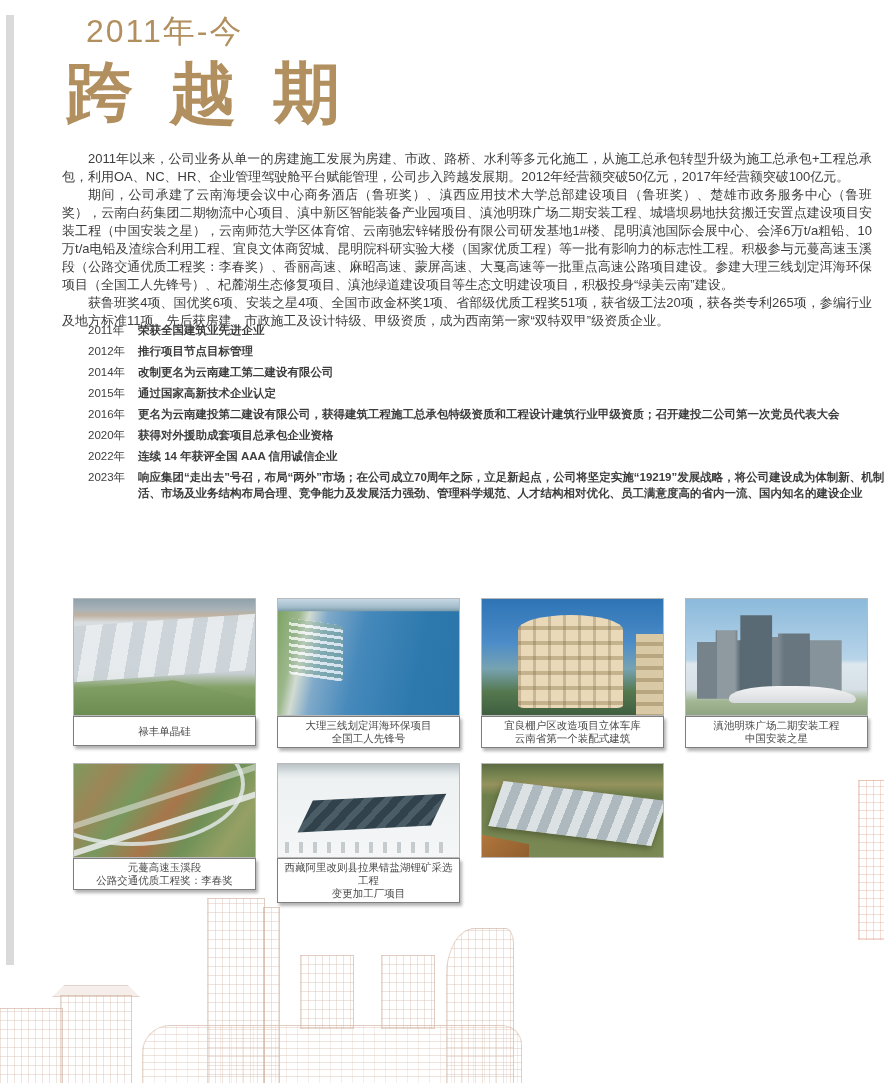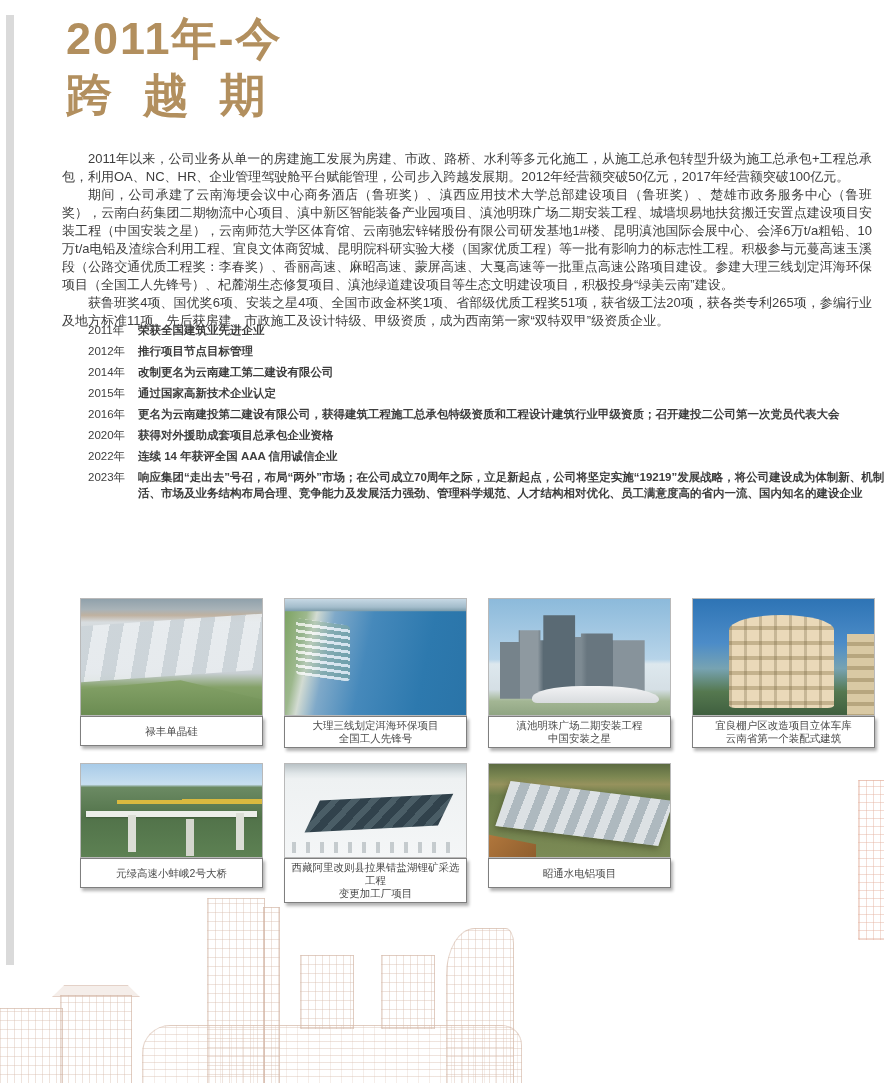--- a/index.html
+++ b/index.html
@@ -5,36 +5,36 @@
   html,body{margin:0;padding:0;background:#ffffff;}
   body{width:884px;height:1083px;position:relative;overflow:hidden;
        font-family:"Liberation Sans","DejaVu Sans",sans-serif;}
   .page{position:absolute;inset:0;background:#fff;}
 
   
   .side-bar{position:absolute;left:6px;top:15px;width:8px;height:950px;background:#dadada;}
 
   
   .title-block{position:absolute;left:66px;top:14px;color:#b28f5e;}
-  .era-range{font-size:45px;font-weight:bold;letter-spacing:2px;line-height:1.12;}
-  .era-name{font-size:46px;font-weight:bold;letter-spacing:9px;line-height:1.1;margin-top:6px;}
+  .era-range{font-size:32px;font-weight:normal;letter-spacing:2px;line-height:1.12;margin-left:20px;}
+  .era-name{font-size:67px;font-weight:bold;letter-spacing:9px;line-height:1.1;margin-top:6px;}
 
   
   .intro{position:absolute;left:62px;top:150px;width:810px;font-size:13px;line-height:18px;
          color:#3d3d3d;text-align:justify;}
   .intro p{margin:0;text-indent:2em;}
 
   
   .timeline{position:absolute;left:88px;top:322px;width:802px;font-size:11.5px;color:#3d3d3d;}
   .tl-row{display:flex;margin-bottom:5px;line-height:16px;}
   .tl-year{flex:none;width:50px;}
   .tl-text{flex:1;font-weight:bold;}
 
   
-  .gallery{position:absolute;left:80px;top:598px;width:795px;height:330px;}
+  .gallery{position:absolute;left:73px;top:598px;width:795px;height:330px;}
   .g-row{position:absolute;left:0;display:grid;grid-template-columns:repeat(4,183px);column-gap:21px;}
   .g-row1{top:0;}
   .g-row2{top:165px;}
   figure.cell{margin:0;width:183px;}
   .photo{width:183px;height:118px;position:relative;overflow:hidden;border:1px solid #b9b9b9;box-sizing:border-box;}
   .g-row2 .photo{height:95px;}
   .photo::before,.photo::after{content:"";position:absolute;}
   .cap{border:1px solid #7f7f7f;background:#fff;box-shadow:2px 3px 3px rgba(0,0,0,0.30);
        min-height:30px;box-sizing:border-box;display:flex;flex-direction:column;justify-content:center;
        align-items:center;font-size:10.5px;line-height:13px;color:#4a4a4a;padding:2px 4px;text-align:center;}
@@ -180,56 +180,52 @@
         </figcaption>
       </figure>
       <figure class="cell">
         <div class="photo p2"></div>
         <figcaption class="cap">
           <div class="cap-line">大理三线划定洱海环保项目</div>
           <div class="cap-line">全国工人先锋号</div>
         </figcaption>
       </figure>
       <figure class="cell">
+        <div class="photo p4"></div>
+        <figcaption class="cap">
+          <div class="cap-line">宜良棚户区改造项目立体车库</div>
+          <div class="cap-line">云南省第一个装配式建筑</div>
+        </figcaption>
+      </figure>
+      <figure class="cell">
         <div class="photo p3"></div>
         <figcaption class="cap">
           <div class="cap-line">滇池明珠广场二期安装工程</div>
           <div class="cap-line">中国安装之星</div>
         </figcaption>
       </figure>
-      <figure class="cell">
-        <div class="photo p4"></div>
-        <figcaption class="cap">
-          <div class="cap-line">宜良棚户区改造项目立体车库</div>
-          <div class="cap-line">云南省第一个装配式建筑</div>
-        </figcaption>
-      </figure>
     </div>
 
     <div class="g-row g-row2">
       <figure class="cell">
-        <div class="photo p6"></div>
-        <figcaption class="cap">
-          <div class="cap-line">元绿高速小蚌峨2号大桥</div>
-          <div class="cap-line"></div>
+        <div class="photo p5"></div>
+        <figcaption class="cap">
+          <div class="cap-line">元蔓高速玉溪段</div>
+          <div class="cap-line">公路交通优质工程奖：李春奖</div>
         </figcaption>
       </figure>
       <figure class="cell">
         <div class="photo p7"></div>
         <figcaption class="cap">
           <div class="cap-line">西藏阿里改则县拉果错盐湖锂矿采选工程</div>
           <div class="cap-line">变更加工厂项目</div>
         </figcaption>
       </figure>
       <figure class="cell">
         <div class="photo p8"></div>
-        <figcaption class="cap">
-          <div class="cap-line">昭通水电铝项目</div>
-          <div class="cap-line"></div>
-        </figcaption>
       </figure>
     </div>
   </section>
 
   <div class="wm wm-left-low"></div>
   <div class="wm wm-left-main"></div>
   <div class="wm-left-roof" style="position:absolute;"></div>
   <div class="wm wm-tower"></div>
   <div class="wm wm-tower-annex"></div>
   <div class="wm wm-mid1"></div>

